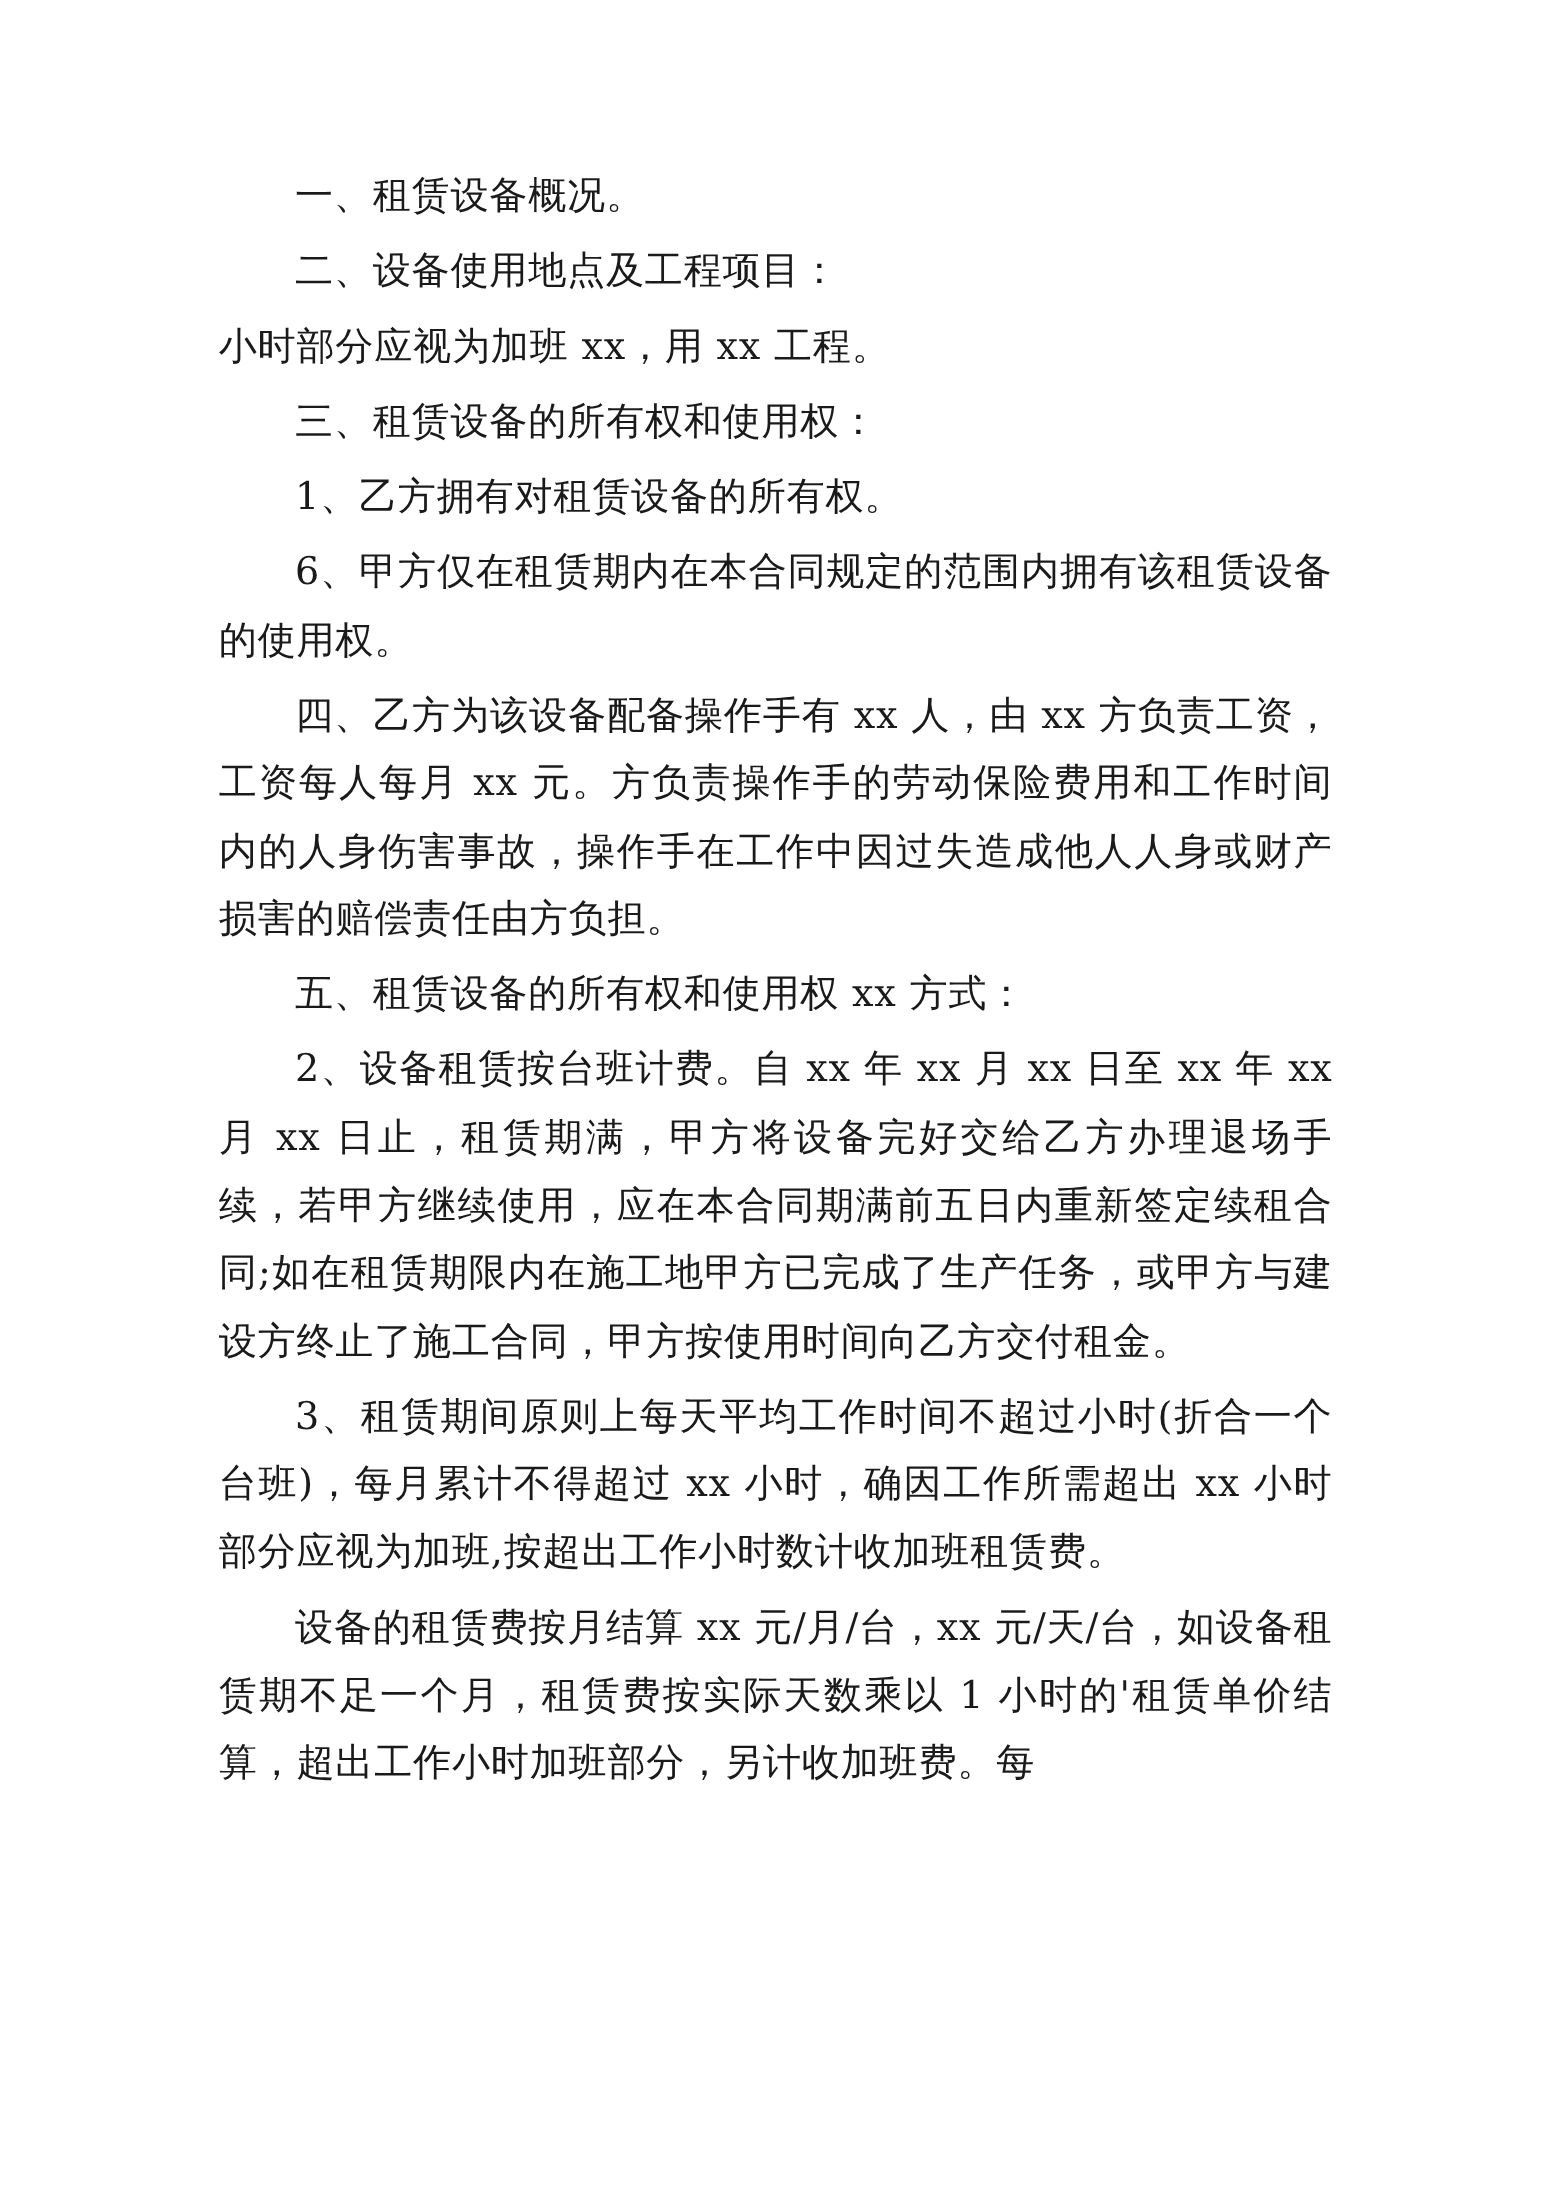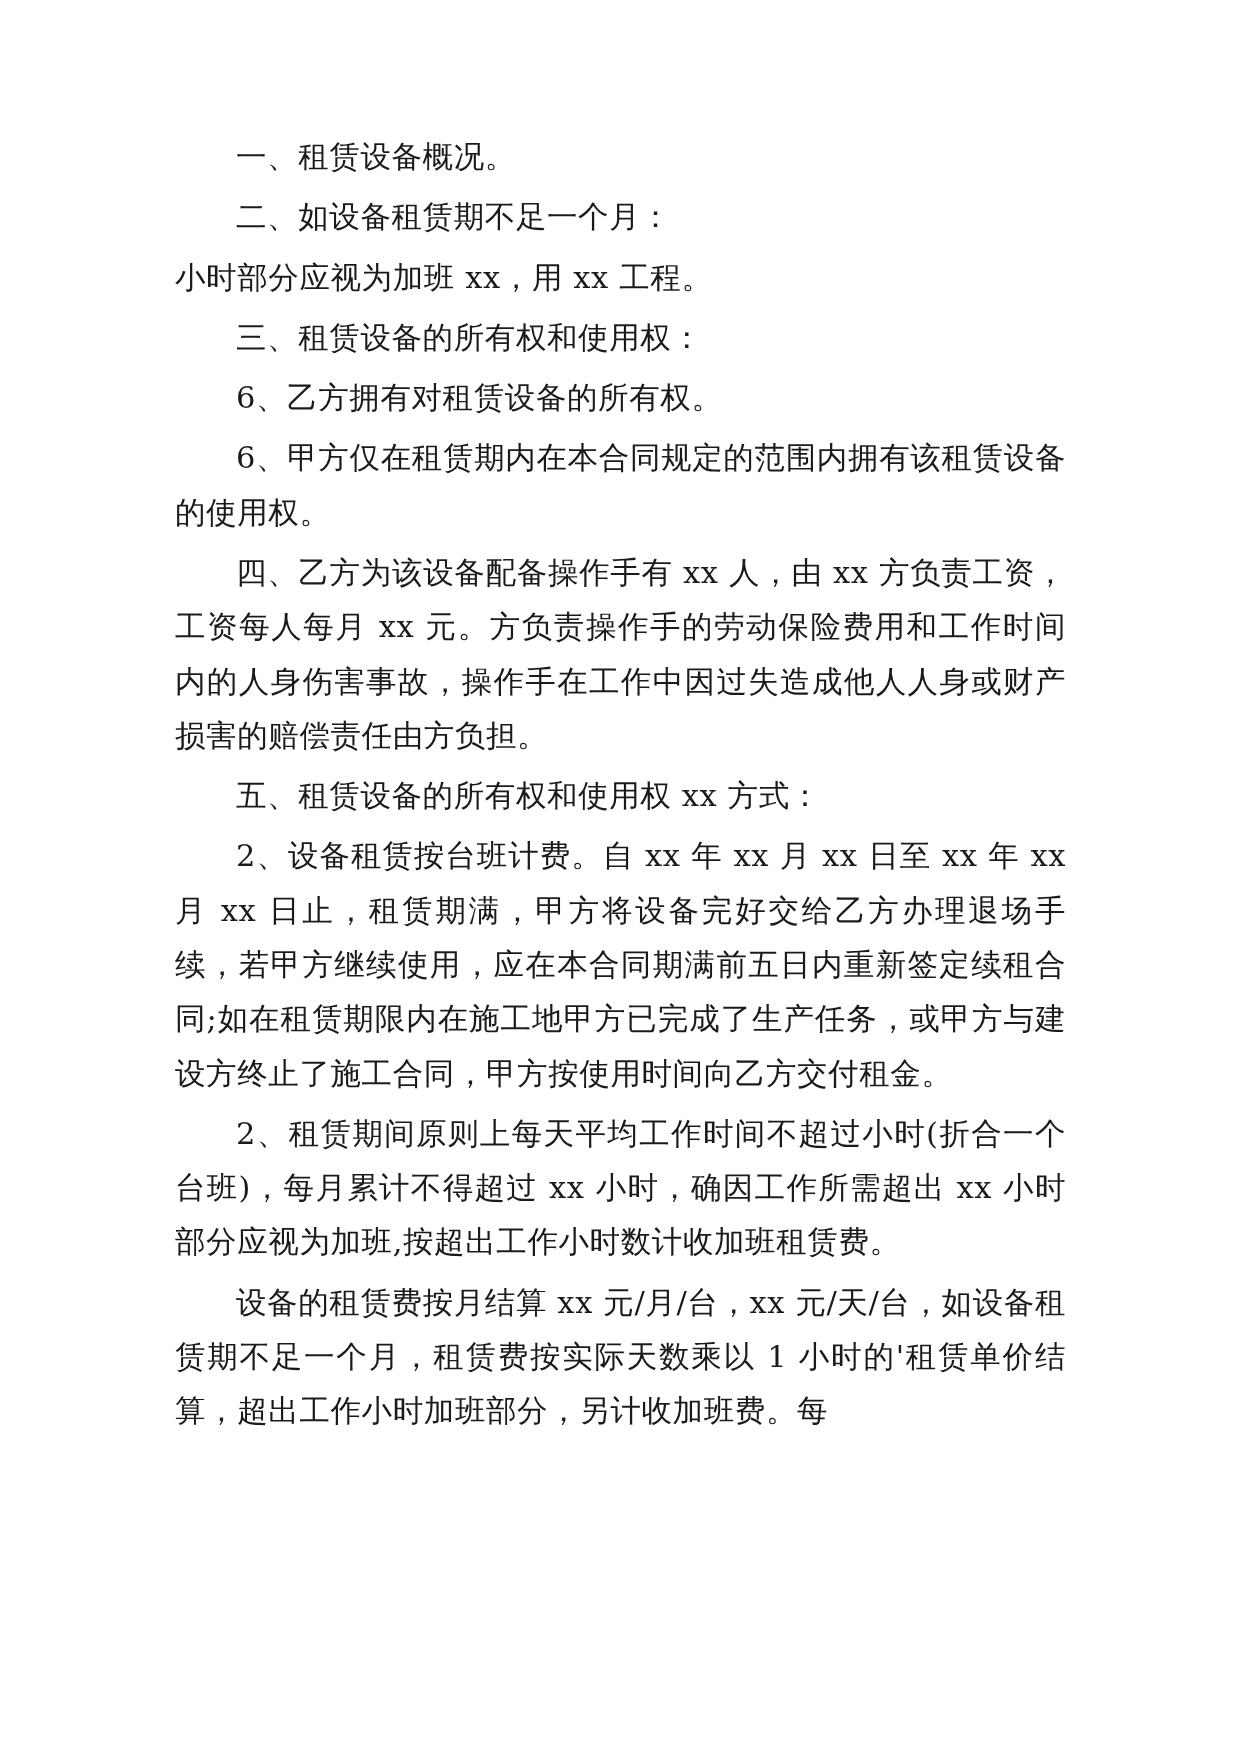--- a/index.html
+++ b/index.html
@@ -36,25 +36,25 @@
     text-indent: 0;
   }
 </style>
 </head>
 <body>
 
 <div class="page">
   <div class="doc-body">
 
     <p class="para">一、租赁设备概况。</p>
-    <p class="para">二、如设备租赁期不足一个月：</p>
+    <p class="para">二、设备使用地点及工程项目：</p>
     <p class="para noindent">小时部分应视为加班 xx，用 xx 工程。</p>
     <p class="para">三、租赁设备的所有权和使用权：</p>
-    <p class="para">6、乙方拥有对租赁设备的所有权。</p>
+    <p class="para">1、乙方拥有对租赁设备的所有权。</p>
     <p class="para">6、甲方仅在租赁期内在本合同规定的范围内拥有该租赁设备的使用权。</p>
     <p class="para">四、乙方为该设备配备操作手有 xx 人，由 xx 方负责工资，工资每人每月 xx 元。方负责操作手的劳动保险费用和工作时间内的人身伤害事故，操作手在工作中因过失造成他人人身或财产损害的赔偿责任由方负担。</p>
     <p class="para">五、租赁设备的所有权和使用权 xx 方式：</p>
     <p class="para">2、设备租赁按台班计费。自 xx 年 xx 月 xx 日至 xx 年 xx 月 xx 日止，租赁期满，甲方将设备完好交给乙方办理退场手续，若甲方继续使用，应在本合同期满前五日内重新签定续租合同;如在租赁期限内在施工地甲方已完成了生产任务，或甲方与建设方终止了施工合同，甲方按使用时间向乙方交付租金。</p>
-    <p class="para">2、租赁期间原则上每天平均工作时间不超过小时(折合一个台班)，每月累计不得超过 xx 小时，确因工作所需超出 xx 小时部分应视为加班,按超出工作小时数计收加班租赁费。</p>
+    <p class="para">3、租赁期间原则上每天平均工作时间不超过小时(折合一个台班)，每月累计不得超过 xx 小时，确因工作所需超出 xx 小时部分应视为加班,按超出工作小时数计收加班租赁费。</p>
     <p class="para">设备的租赁费按月结算 xx 元/月/台，xx 元/天/台，如设备租赁期不足一个月，租赁费按实际天数乘以 1 小时的'租赁单价结算，超出工作小时加班部分，另计收加班费。每</p>
 
   </div>
 </div>
 
 </body></html>

